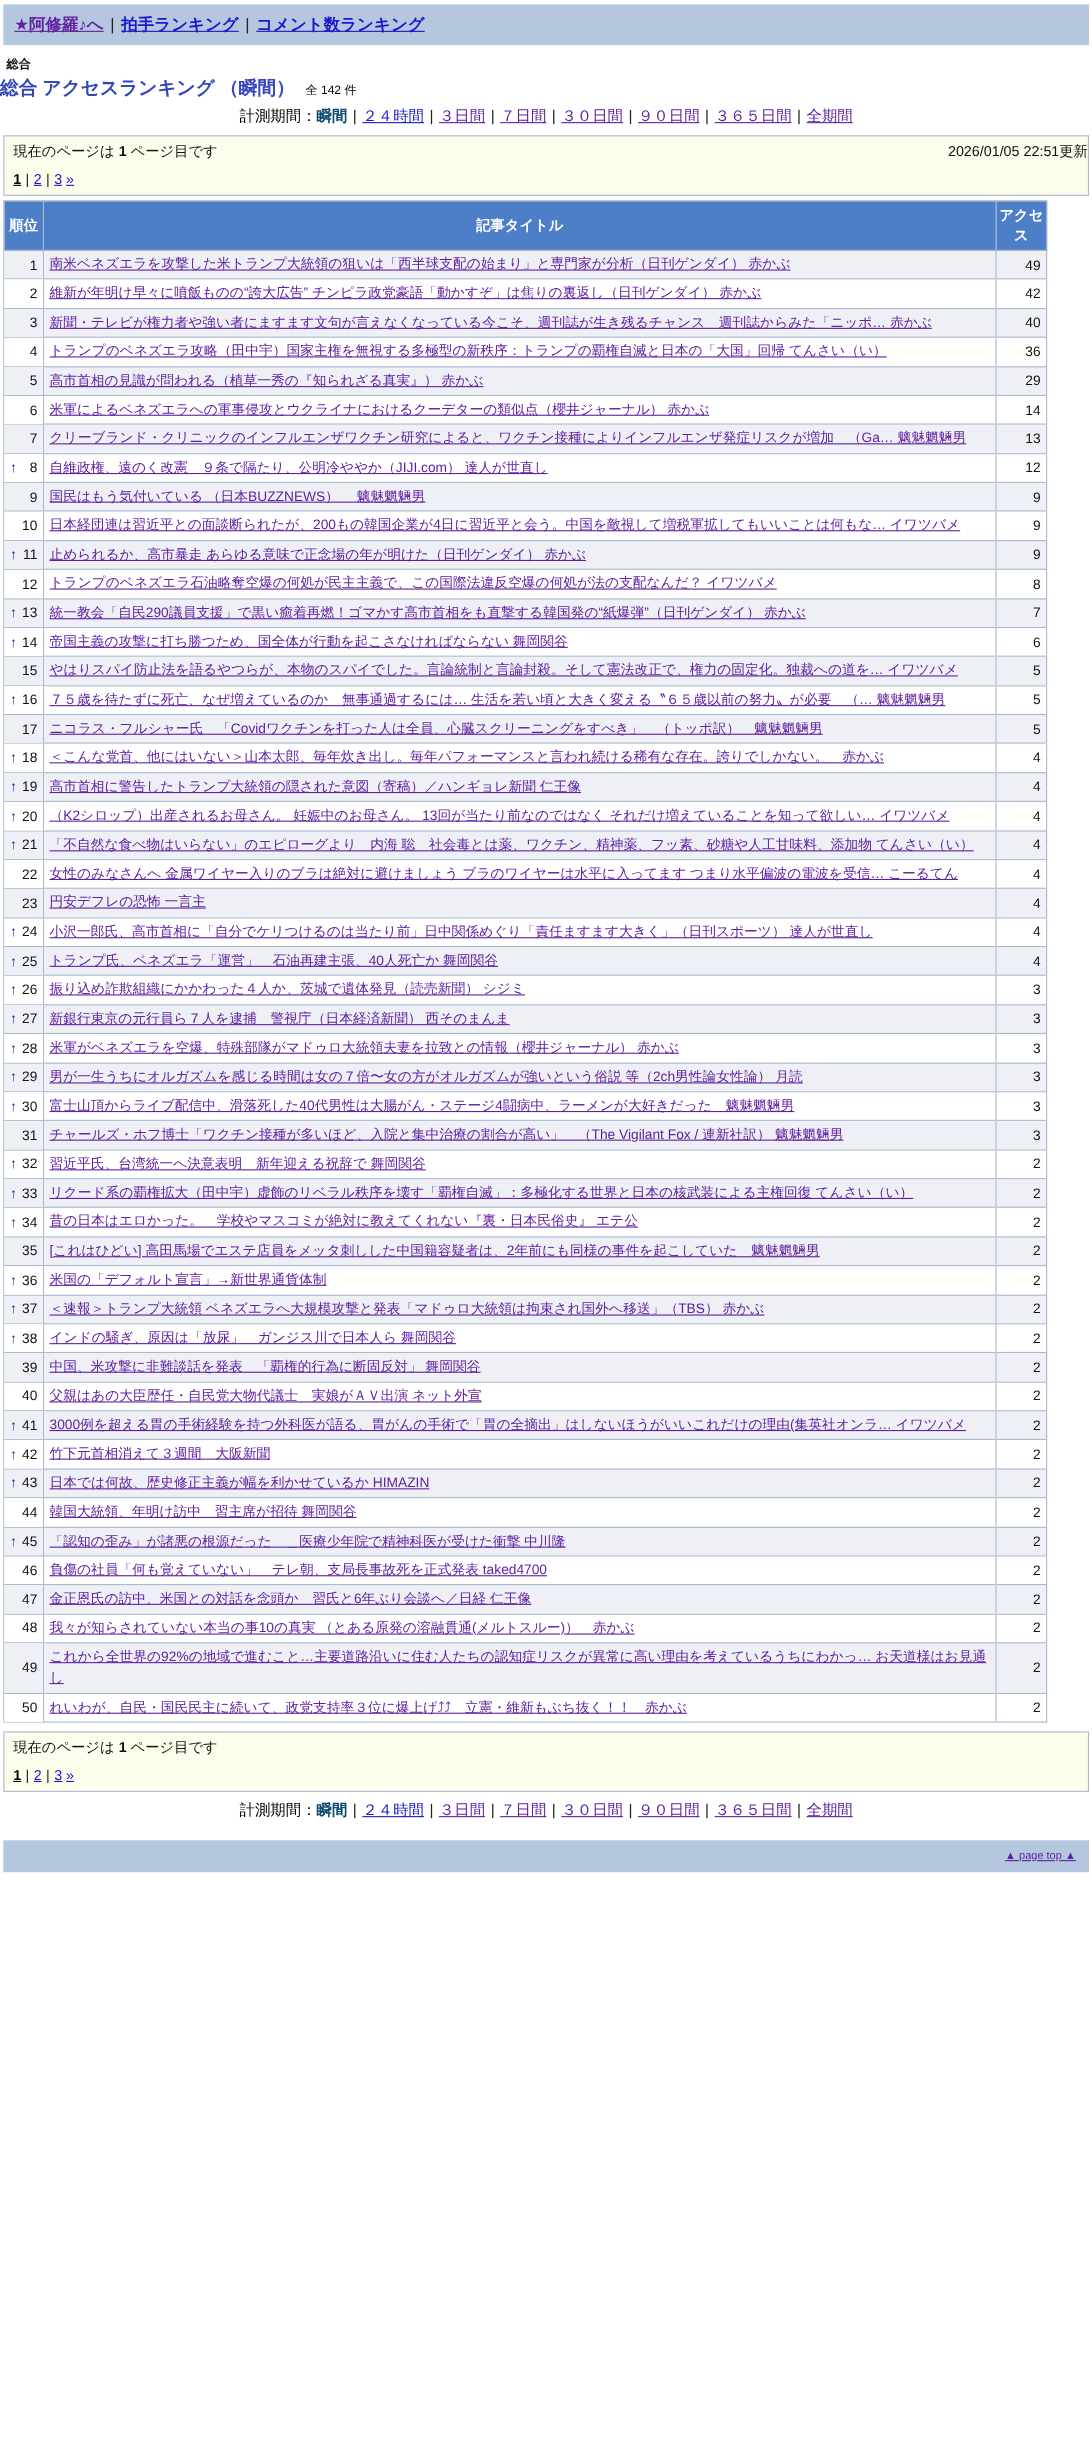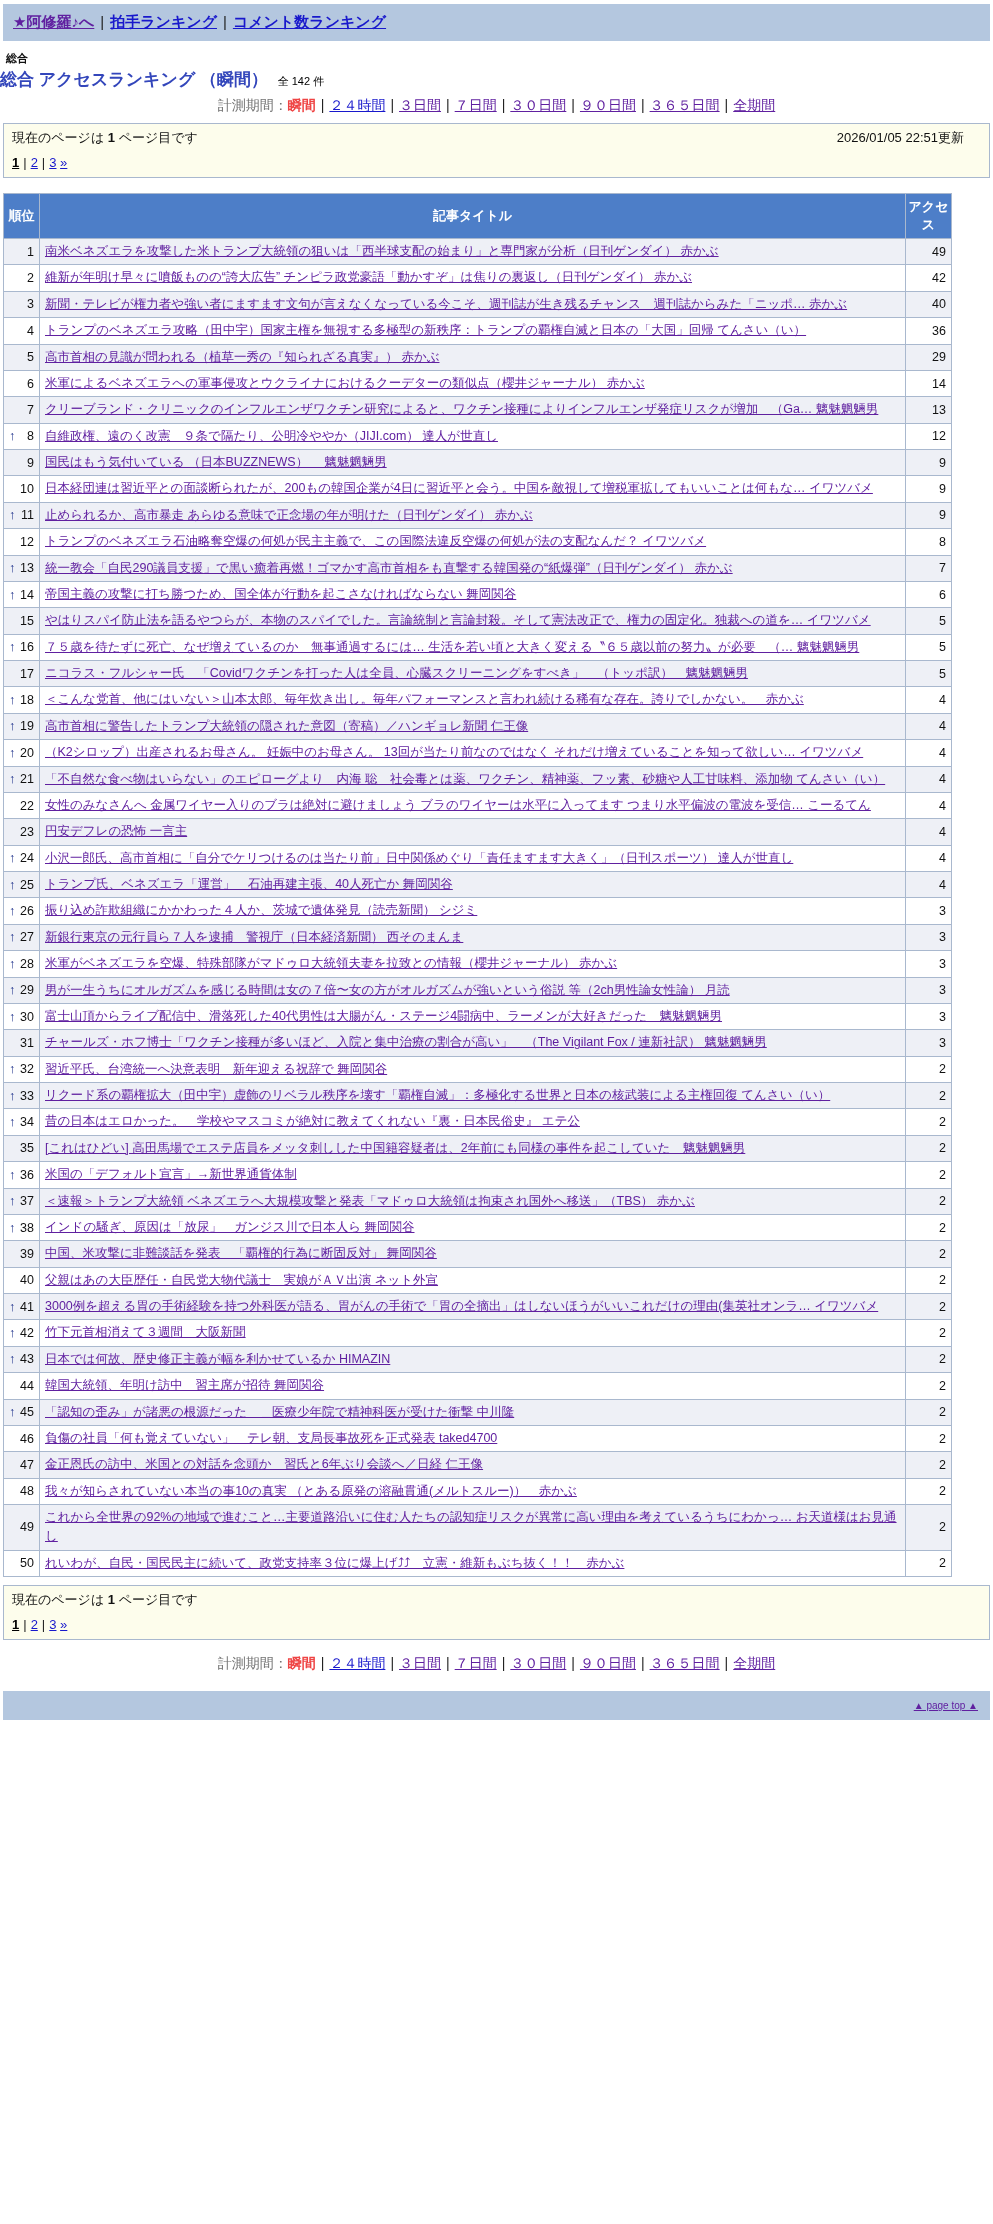--- a/index.html
+++ b/index.html
@@ -20,26 +20,26 @@
   .topbar{
     margin:4px 3px 0 3px;background:var(--bar_bg);
     padding:9px 10px;font-size:15px;font-weight:bold;
   }
   .topbar .sep{color:#222;font-weight:normal;padding:0 6px;}
   .category{margin:10px 0 2px 6px;font-size:11px;font-weight:bold;}
   .title-line{text-align:left;margin-top:2px;}
   .title-main{color:var(--title_blue);font-size:17px;font-weight:bold;}
   .title-count{font-size:11px;color:#000;margin-left:6px;}
   .period-line{text-align:center;margin-top:6px;font-size:14px;}
-  .period-line .plabel{color:#737373;}
-  .period-line .pcur{font-weight:bold;color:#ef4444;}
+  .period-line .plabel{color:#000000;}
+  .period-line .pcur{font-weight:bold;color:#0c4a6e;}
   .period-line .sep{color:#222;padding:0 5px;}
   .pageband{
-    margin:8px 3px 15px 3px;background:var(--ivory);
-    border:1px solid var(--border);padding:5px 25px 7px 8px;
+    margin:8px 3px 4px 3px;background:var(--ivory);
+    border:1px solid var(--border);padding:5px 0 7px 8px;
   }
   .pageband .row1{display:flex;justify-content:space-between;font-size:13px;}
   .pageband .bold1{font-weight:bold;}
   .pageband .pages{margin-top:8px;font-size:13px;}
   .pages .cur{color:#000;font-weight:bold;text-decoration:underline;}
   .pages .sep{color:#222;padding:0 4px;}
   table.rank{
     width:949px;margin:0 3px;border-collapse:collapse;
     border:1px solid var(--border);font-size:12.5px;
   }

